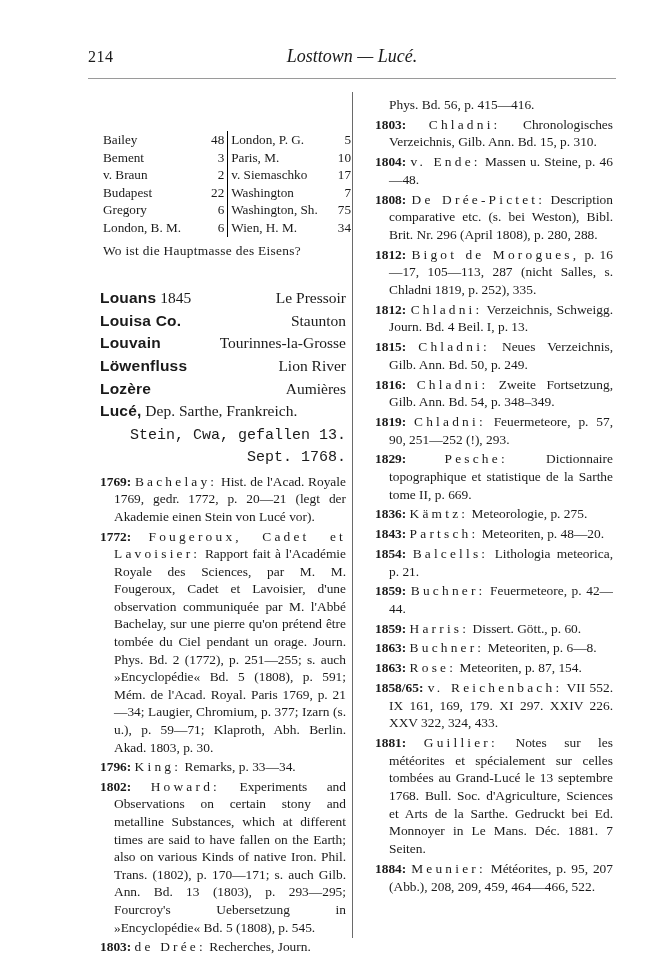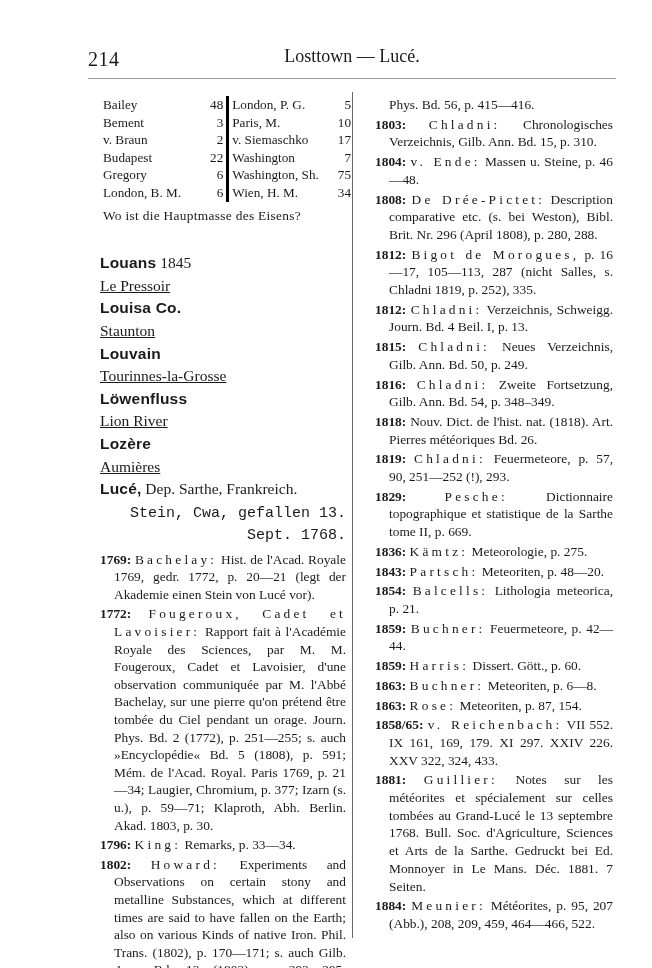--- a/index.html
+++ b/index.html
@@ -1,37 +1,37 @@
 <!DOCTYPE html>
 <html><head>
 <meta charset="utf-8">
 <style>
   html, body { margin:0; padding:0; background:#ffffff; }
   body { width:652px; height:968px; position:relative; overflow:hidden;
          font-family:"Liberation Serif","DejaVu Serif",serif; color:#1a1a1a; }
   .header { position:absolute; left:88px; top:48px; width:528px; height:26px; }
-  .pageno { position:absolute; left:0; top:0; font-size:20px; letter-spacing:0.5px; }
-  .runhead { position:absolute; left:0; right:0; top:-2px; text-align:center; font-size:18px; }
+  .pageno { position:absolute; left:0; top:0; font-size:16px; letter-spacing:0.5px; }
+  .runhead { position:absolute; left:0; right:0; top:-2px; text-align:center; font-size:18px;font-style:italic; }
   .hrule { position:absolute; left:88px; top:78px; width:528px; height:1px; background:#9a9a9a; }
   .coldiv { position:absolute; left:352px; top:92px; width:1px; height:846px; background:#6a6a6a; }
 
   .left { position:absolute; left:100px; top:96px; width:246px; font-size:13.4px; line-height:17.6px; }
   .right { position:absolute; left:375px; top:96px; width:238px; font-size:13.4px; line-height:17.7px; }
 
-  table.mini { border-collapse:collapse; width:248px; font-size:13.2px; margin-left:3px; }
+  table.mini { border-collapse:collapse; width:248px; font-size:13.2px; margin-left:3px;margin-top:35px; }
   table.mini td { padding:0; height:17.6px; line-height:17.6px; white-space:nowrap; }
   td.num { text-align:right; }
-  td.n1 { padding-right:3px !important; border-right:3px solid #000000; width:28px;text-align:right; }
+  td.n1 { padding-right:3px !important; border-right:1px solid #000000; width:28px;text-align:right; }
   td.p2 { padding-left:3px !important; }
   .question { margin:5px 0 0 3px; letter-spacing:0.3px; }
 
   .entries { margin-top:28px; font-size:15.5px; line-height:22.6px; }
-  .entry { display:flex; justify-content:space-between;flex-direction:column; }
+  .entry { display:flex; justify-content:space-between; }
   .entry .name { font-family:"Liberation Sans","DejaVu Sans",sans-serif; font-weight:bold; font-size:15.5px; letter-spacing:0.2px; }
-  .entry .place { text-align:left;text-decoration:underline; }
+  .entry .place { text-align:left; }
   .luce-head .rest { font-weight:normal; font-family:"Liberation Serif",serif; }
   .stein { padding-left:0; margin-top:2px; font-size:15px; line-height:22px; text-align:right;font-family:Liberation Mono, monospace; }
 
   .refs { margin-top:4px; }
   .ref { text-indent:-14px; padding-left:14px; text-align:justify; margin-bottom:2px; }
   .ref .yr { font-weight:bold; }
   .sp { letter-spacing:3.2px; }
 </style>
 </head>
 <body>
@@ -127,21 +127,20 @@
 <div class="right">
   <div class="ref" style="text-indent:0;">Phys. Bd. 56, p. 415—416.</div>
   <div class="refs" id="right-refs" style="margin-top:0">
       <div class="ref"><span class="yr">1803:</span> <span class="sp">Chladni:</span><span> Chronologisches Verzeichnis, Gilb. Ann. Bd. 15, p. 310.</span></div>
       <div class="ref"><span class="yr">1804:</span> <span class="sp">v. Ende:</span><span> Massen u. Steine, p. 46—48.</span></div>
       <div class="ref"><span class="yr">1808:</span> <span class="sp">De Drée-Pictet:</span><span> Description comparative etc. (s. bei Weston), Bibl. Brit. Nr. 296 (April 1808), p. 280, 288.</span></div>
       <div class="ref"><span class="yr">1812:</span> <span class="sp">Bigot de Morogues,</span><span> p. 16—17, 105—113, 287 (nicht Salles, s. Chladni 1819, p. 252), 335.</span></div>
       <div class="ref"><span class="yr">1812:</span> <span class="sp">Chladni:</span><span> Verzeichnis, Schweigg. Journ. Bd. 4 Beil. I, p. 13.</span></div>
       <div class="ref"><span class="yr">1815:</span> <span class="sp">Chladni:</span><span> Neues Verzeichnis, Gilb. Ann. Bd. 50, p. 249.</span></div>
       <div class="ref"><span class="yr">1816:</span> <span class="sp">Chladni:</span><span> Zweite Fortsetzung, Gilb. Ann. Bd. 54, p. 348–349.</span></div>
-      <div class="ref"><span class="yr">1818:</span> <span class="sp"></span><span> Nouv. Dict. de l'hist. nat. (1818). Art. Pierres météoriques Bd. 26.</span></div>
       <div class="ref"><span class="yr">1819:</span> <span class="sp">Chladni:</span><span> Feuermeteore, p. 57, 90, 251—252 (!), 293.</span></div>
       <div class="ref"><span class="yr">1829:</span> <span class="sp">Pesche:</span><span> Dictionnaire topographique et statistique de la Sarthe tome II, p. 669.</span></div>
       <div class="ref"><span class="yr">1836:</span> <span class="sp">Kämtz:</span><span> Meteorologie, p. 275.</span></div>
       <div class="ref"><span class="yr">1843:</span> <span class="sp">Partsch:</span><span> Meteoriten, p. 48—20.</span></div>
       <div class="ref"><span class="yr">1854:</span> <span class="sp">Balcells:</span><span> Lithologia meteorica, p. 21.</span></div>
       <div class="ref"><span class="yr">1859:</span> <span class="sp">Buchner:</span><span> Feuermeteore, p. 42—44.</span></div>
       <div class="ref"><span class="yr">1859:</span> <span class="sp">Harris:</span><span> Dissert. Gött., p. 60.</span></div>
       <div class="ref"><span class="yr">1863:</span> <span class="sp">Buchner:</span><span> Meteoriten, p. 6—8.</span></div>
       <div class="ref"><span class="yr">1863:</span> <span class="sp">Rose:</span><span> Meteoriten, p. 87, 154.</span></div>
       <div class="ref"><span class="yr">1858/65:</span> <span class="sp">v. Reichenbach:</span><span> VII 552. IX 161, 169, 179. XI 297. XXIV 226. XXV 322, 324, 433.</span></div>

